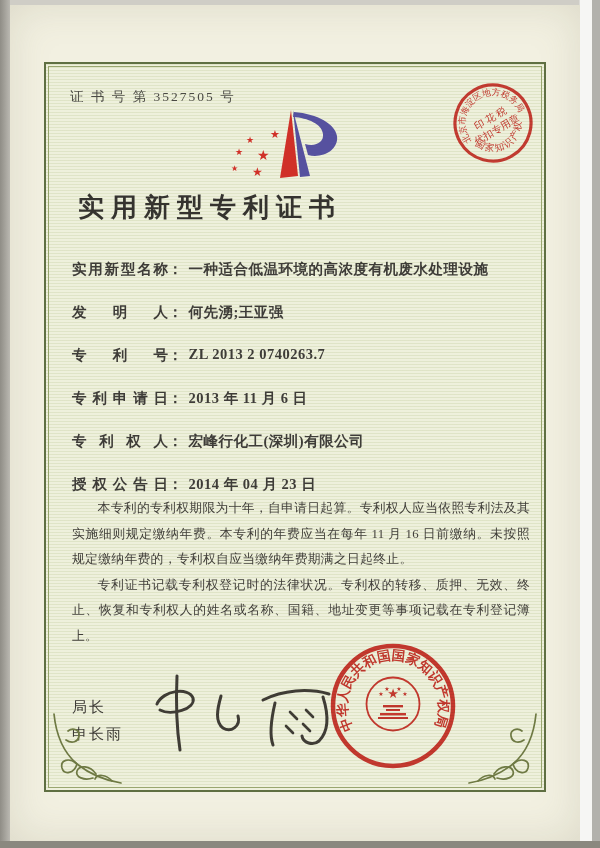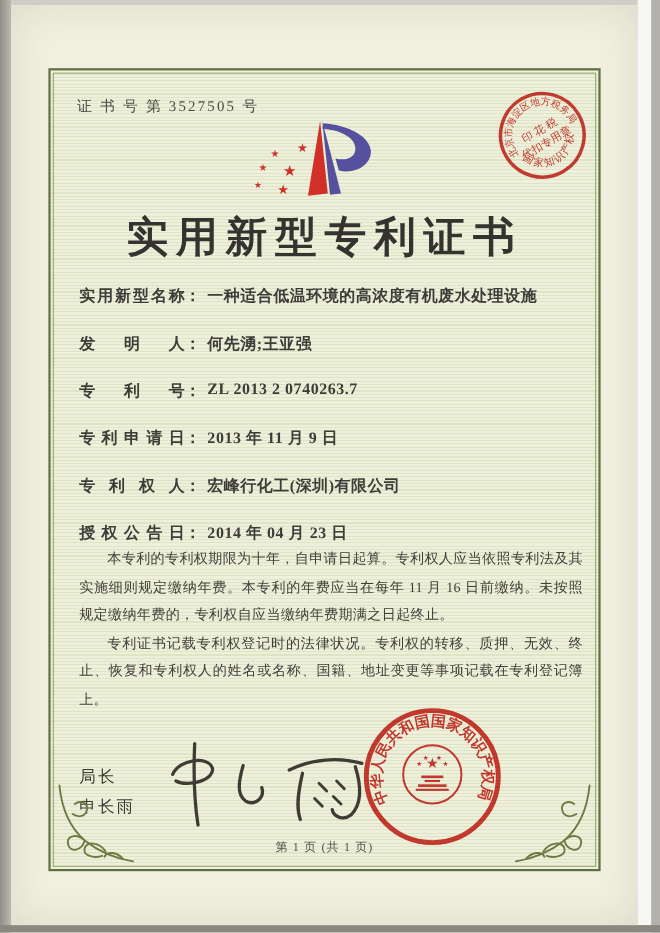--- a/index.html
+++ b/index.html
@@ -12,22 +12,22 @@
   .edge-right-band{position:absolute;right:0;top:0;bottom:0;width:8px;background:#b2b1ac;}
   .edge-bottom{position:absolute;left:0;right:0;bottom:0;height:7px;background:#8a887f;}
   .paper{position:absolute;left:10px;top:5px;right:20px;bottom:7px;background:#f2f0e1;
          box-shadow:inset 0 0 40px rgba(120,115,90,.18);}
   
   .frame{position:absolute;left:34px;top:57px;width:498px;height:726px;border:2px solid #5f6f42;
          background:repeating-linear-gradient(180deg, rgba(150,168,95,.17) 0px, rgba(150,168,95,.17) 1px, rgba(0,0,0,0) 1px, rgba(0,0,0,0) 3px),#eef0dc;}
   .frame-inner{position:absolute;inset:2px;border:1px solid #99a66f;pointer-events:none;}
   .cert-no{position:absolute;left:24px;top:24px;font-size:13.5px;letter-spacing:2px;color:#4b4a45;}
   .logo{position:absolute;left:172px;top:34px;}
-  .title{position:absolute;left:0;top:126px;width:100%;text-align:center;font-size:38px;font-weight:bold;
-         letter-spacing:7px;color:#35332f;}
+  .title{position:absolute;left:0;top:126px;width:100%;text-align:left;font-size:26px;font-weight:bold;
+         letter-spacing:7px;color:#35332f;padding-left:32px;}
   .fields{position:absolute;left:26px;top:196px;right:22px;}
   .row{height:43px;font-size:14.5px;color:#3e3c38;white-space:nowrap;font-weight:bold;}
   .flabel{display:inline-block;width:96px;text-align:justify;text-align-last:justify;vertical-align:top;}
   .fcolon{display:inline-block;vertical-align:top;}
   .fvalue{margin-left:6px;vertical-align:top;letter-spacing:.5px;}
   .bodytext{position:absolute;left:26px;top:432px;width:458px;color:#403e39;}
   .bodytext p{margin:0;font-size:12.8px;line-height:25.5px;text-indent:2em;text-align:justify;letter-spacing:.3px;}
   .signer{position:absolute;left:26px;top:630px;font-size:15px;line-height:27px;color:#3c3a35;letter-spacing:2px;}
   .signature{position:absolute;left:97px;top:606px;}
   .seal-date{position:absolute;left:281px;top:668px;width:136px;text-align:center;font-size:13px;color:#6a564c;letter-spacing:1px;}
@@ -77,21 +77,21 @@
         <div class="row">
           <span class="flabel">实用新型名称</span><span class="fcolon">：</span><span class="fvalue">一种适合低温环境的高浓度有机废水处理设施</span>
         </div>
         <div class="row">
           <span class="flabel">发明人</span><span class="fcolon">：</span><span class="fvalue">何先湧;王亚强</span>
         </div>
         <div class="row">
           <span class="flabel">专利号</span><span class="fcolon">：</span><span class="fvalue">ZL 2013 2 0740263.7</span>
         </div>
         <div class="row">
-          <span class="flabel">专利申请日</span><span class="fcolon">：</span><span class="fvalue">2013 年 11 月 9 日</span>
+          <span class="flabel">专利申请日</span><span class="fcolon">：</span><span class="fvalue">2013 年 11 月 6 日</span>
         </div>
         <div class="row">
           <span class="flabel">专利权人</span><span class="fcolon">：</span><span class="fvalue">宏峰行化工(深圳)有限公司</span>
         </div>
         <div class="row">
           <span class="flabel">授权公告日</span><span class="fcolon">：</span><span class="fvalue">2014 年 04 月 23 日</span>
         </div>
       </div>
 
       <div class="bodytext">
@@ -176,16 +176,15 @@
       <svg class="orn-l" width="78" height="78" viewBox="0 0 78 78">
         <g stroke="#6e7943" stroke-width="1.7" fill="none" stroke-linecap="round">
           <path d="M72,4 C70,24 63,42 49,54 C35,65 18,71 5,73"></path>
           <path d="M49,54 C57,47 66,50 64,58 C62,65 52,64 49,54 Z"></path>
           <path d="M30,64 C36,55 47,55 49,61 C51,67 42,71 33,68"></path>
           <path d="M60,30 C54,34 48,32 47,26 C46,20 53,17 58,21"></path>
           <path d="M14,71 C20,64 29,64 31,69"></path>
         </g>
       </svg>
 
-      <div class="footer">第 1 页 (共 1 页)</div>
     </div>
   </div>
 </div>
 
 </body></html>

